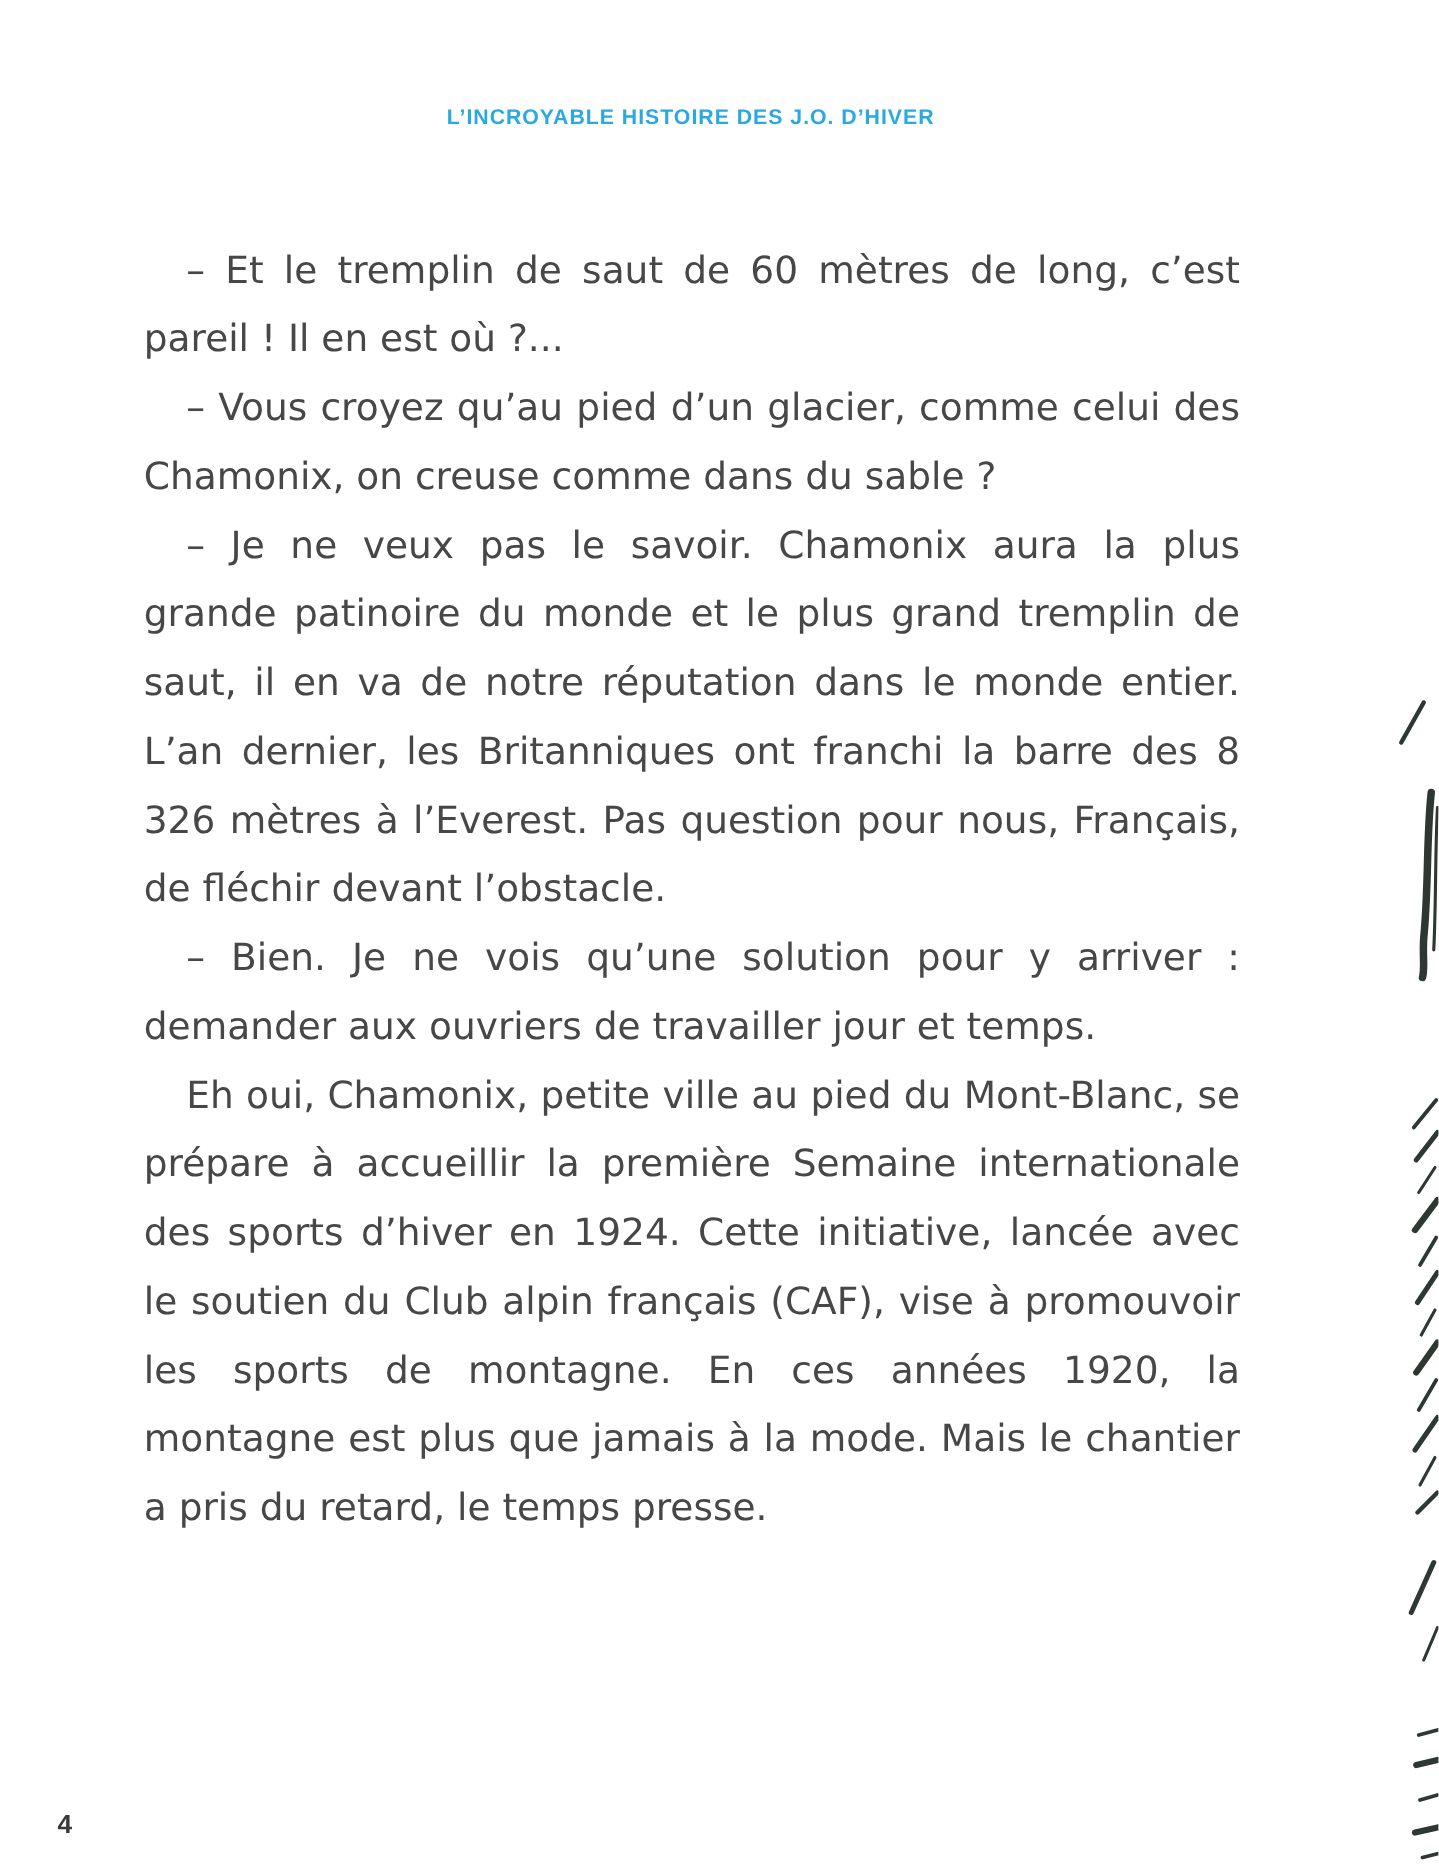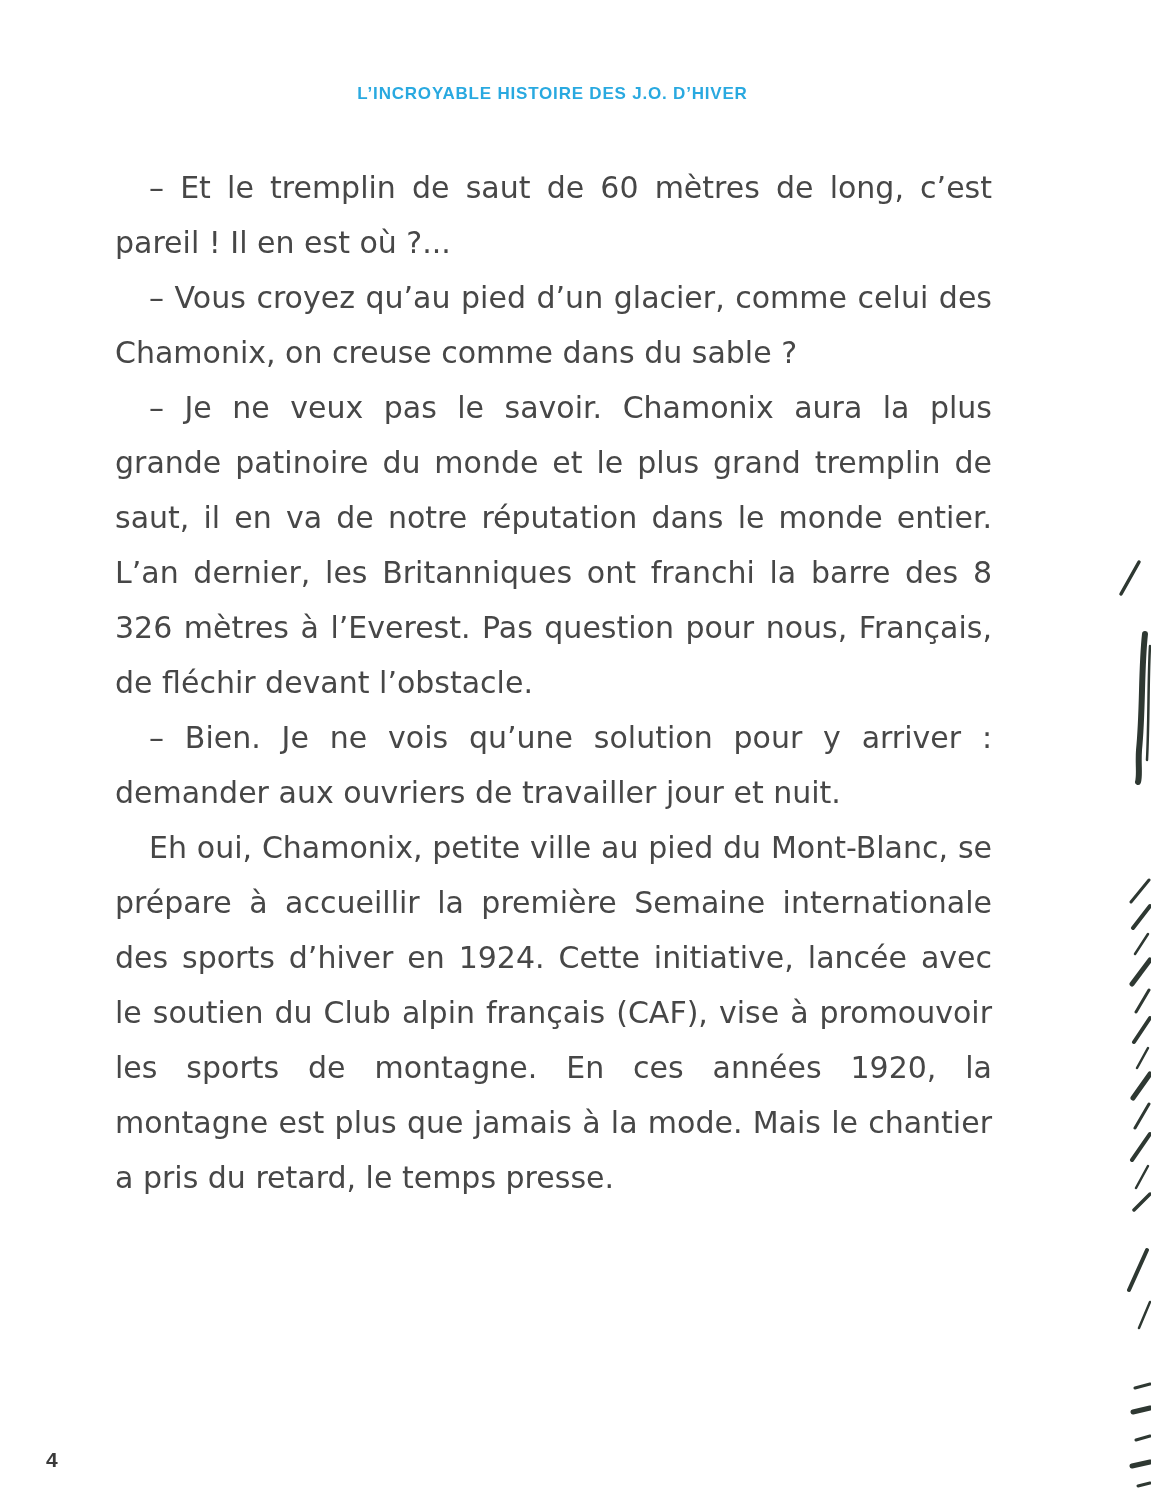--- a/index.html
+++ b/index.html
@@ -25,21 +25,21 @@
     text-align: center;
     font-family: "Liberation Sans", sans-serif;
     font-weight: bold;
     font-size: 17px;
     letter-spacing: 0.8px;
     color: #29a9e0;
   }
 
   .body-text {
     position: absolute;
-    top: 160px;
+    top: 189px;
     left: 115px;
     width: 877px;
     font-size: 30px;
     line-height: 55px;
     color: #474747;
     text-align: justify;
   }
 
   .body-text p {
     text-indent: 34px;
@@ -69,21 +69,21 @@
 <body>
 
 <div class="page">
 
   <div class="running-header">L’INCROYABLE HISTOIRE DES J.O. D’HIVER</div>
 
   <div class="body-text">
     <p>– Et le tremplin de saut de 60 mètres de long, c’est pareil ! Il en est où ?...</p>
     <p>– Vous croyez qu’au pied d’un glacier, comme celui des Chamonix, on creuse comme dans du sable ?</p>
     <p>– Je ne veux pas le savoir. Chamonix aura la plus grande patinoire du monde et le plus grand tremplin de saut, il en va de notre réputation dans le monde entier. L’an dernier, les Britanniques ont franchi la barre des 8 326 mètres à l’Everest. Pas question pour nous, Français, de fléchir devant l’obstacle.</p>
-    <p>– Bien. Je ne vois qu’une solution pour y arriver : demander aux ouvriers de travailler jour et nuit.</p>
+    <p>– Bien. Je ne vois qu’une solution pour y arriver : demander aux ouvriers de travailler jour et temps.</p>
     <p>Eh oui, Chamonix, petite ville au pied du Mont-Blanc, se prépare à accueillir la première Semaine internationale des sports d’hiver en 1924. Cette initiative, lancée avec le soutien du Club alpin français (CAF), vise à promouvoir les sports de montagne. En ces années 1920, la montagne est plus que jamais à la mode. Mais le chantier a pris du retard, le temps presse.</p>
   </div>
 
   <div class="page-number">4</div>
 
   <svg class="edge-sketch" viewBox="0 0 46 942" xmlns="http://www.w3.org/2000/svg">
     <g stroke="#2e3832" fill="none" stroke-linecap="round">
 
       <path d="M34 12 L16 44" stroke-width="3.5"></path>
 

